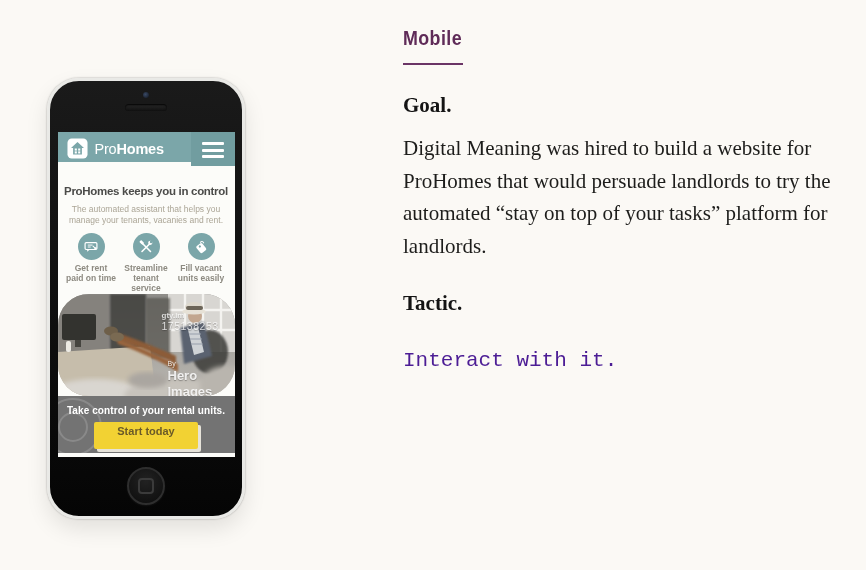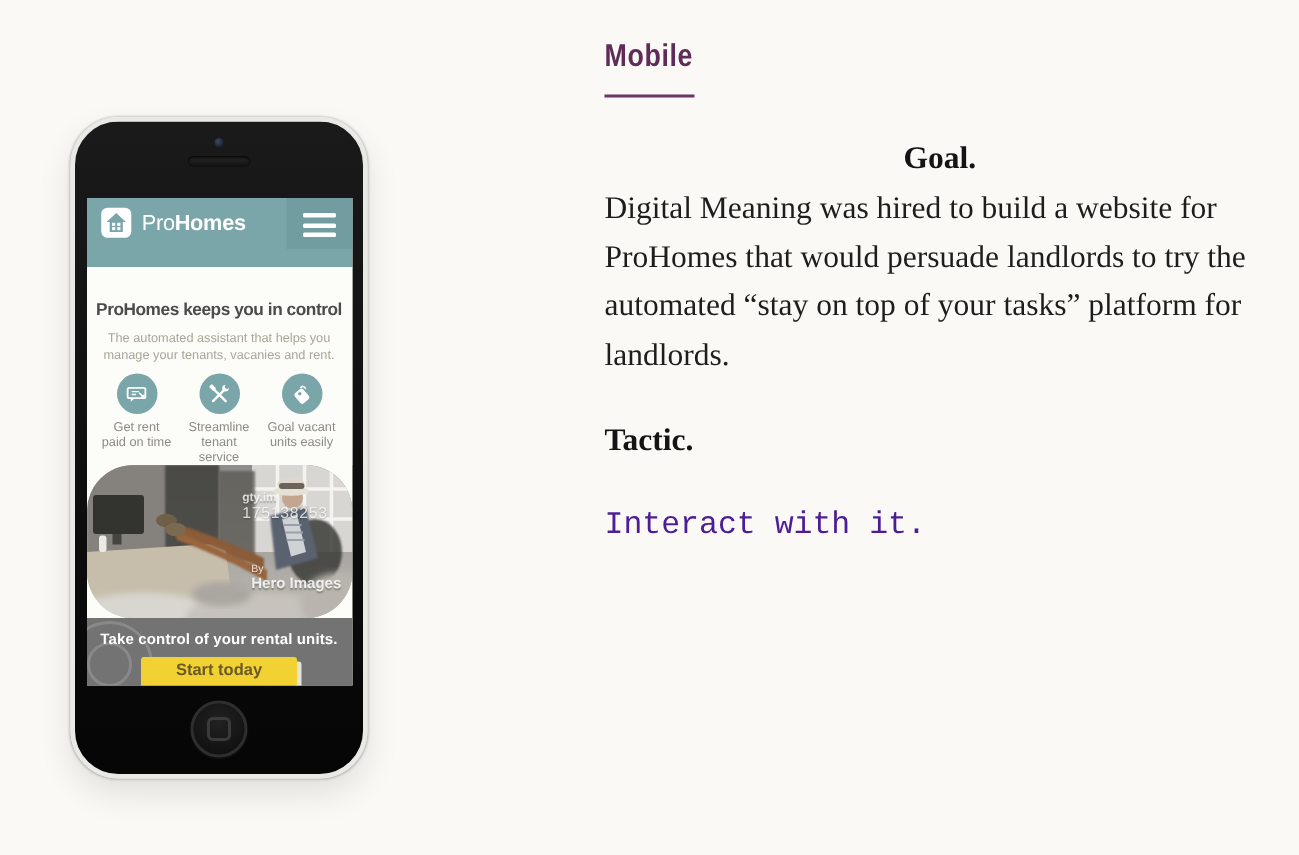--- a/index.html
+++ b/index.html
@@ -44,34 +44,34 @@
     border:2px solid #2e2e2e;
     box-shadow:0 1px 2px rgba(255,255,255,.06);
   }
   .home-square {
     position:absolute; left:50%; top:50%; margin:-8px 0 0 -8px;
     width:16px; height:16px; border-radius:4px;
     border:2px solid #3b3b3b;
   }
 
   
-  .app-header { position:relative; height:46px; background:#7ba6a9; }
+  .app-header { position:relative; height:30px; background:#7ba6a9; }
   .menu-zone { position:absolute; right:0; top:0; width:44px; height:34px; background:#719da0; }
   .app-logo { position:absolute; left:9px; top:6px; width:21px; height:21px; }
   .brand { position:absolute; left:37px; top:0; line-height:34px; font-size:14.5px; color:#ffffff; letter-spacing:-0.2px; }
   .brand .bold { font-weight:bold; }
   .hamburger { position:absolute; right:11px; top:10px; width:22px; cursor:pointer; }
   .hamburger .bar { width:22px; height:3px; background:#fff; border-radius:1px; margin-bottom:3.5px; }
   .hamburger .bar:last-child { margin-bottom:0; }
 
   
   .hero { height:132px; text-align:center; background:#fcfcf9; padding-top:21px; }
   .hero-heading { font-size:11.5px; line-height:17px; font-weight:bold; color:#4b4b49; letter-spacing:-0.3px; }
   .hero-sub { margin-top:4px; font-size:8.5px; line-height:11px; color:#aba favorite596; color:#aba596; }
-  .features { margin-top:7px; display:flex; padding:0 6px; }
+  .features { margin-top:7px; display:flex; padding:0 6px;font-weight:bold; }
   .feature { width:58px; }
   .feature-circle {
     width:27px; height:27px; border-radius:50%; background:#7ba6a9;
     margin:0 auto; display:flex; align-items:center; justify-content:center;
   }
   .feature-label { margin-top:3px; font-size:8.5px; line-height:10px; color:#8d8a81; }
 
   
   .photo { position:relative; height:102px; overflow:hidden;border-radius:31px; }
   .photo svg { position:absolute; left:0; top:0; }
@@ -79,21 +79,21 @@
     position:absolute; left:104px; top:17px; color:rgba(255,255,255,.78);
     text-shadow:0 1px 1px rgba(0,0,0,.25); line-height:1.15;
   }
   .watermark .wm1 { font-size:8px; font-weight:bold; }
   .watermark .wm2 { font-size:10.5px; font-weight:normal; letter-spacing:0.5px; }
   .photo-credit {
     position:absolute; left:110px; top:66px; color:rgba(255,255,255,.85);
     text-shadow:0 1px 1px rgba(0,0,0,.3); line-height:1.2;
   }
   .photo-credit .cr1 { font-size:7px; }
-  .photo-credit .cr2 { font-size:10px; font-weight:bold; }
+  .photo-credit .cr2 { font-size:13px; font-weight:bold; }
 
   
   .cta { position:relative; height:57px; background:#737373; text-align:center; overflow:hidden; }
   .ring-outer {
     position:absolute; left:-14px; top:2px; width:58px; height:58px; border-radius:50%;
     border:2px solid rgba(255,255,255,.16);
   }
   .ring-inner {
     position:absolute; left:12px; top:12px; width:30px; height:30px; border-radius:50%;
     border:2px solid rgba(255,255,255,.16);
@@ -116,25 +116,25 @@
     font-size:21px; font-weight:bold; line-height:24px;
     color:#5f2b58; letter-spacing:0.5px;
     transform:scaleX(0.85); transform-origin:left center;
   }
   .title-rule { width:60px; height:2px; background:#6b3566; margin-top:13px; }
   .section-title {
     font-family:"Liberation Serif", serif;
     font-size:21px; font-weight:bold; color:#141414;
     margin-top:26px; line-height:30px;
   }
-  .section-title.first { margin-top:25px;text-align:center; }
+  .section-title.first { margin-top:25px; }
   .section-body {
     font-family:"Liberation Serif", serif;
     font-size:21px; line-height:32.5px; color:#1d1d1b;
-    margin-top:2px;
+    margin-top:12px;
   }
   .interact-link {
     display:inline-block; margin-top:31px;
     font-family:Liberation Mono, monospace;
     font-size:21px; color:#4c1d95; text-decoration:none; cursor:pointer;
   }
 </style>
 </head>
 <body>
 
@@ -209,21 +209,21 @@
           <div class="feature-circle">
             <svg width="16" height="16" viewBox="0 0 20 20">
               <g transform="rotate(-40 10 11)">
                 <rect x="5.4" y="6" width="9.2" height="11" rx="2" fill="#fff"></rect>
                 <circle cx="10" cy="8.8" r="1.4" fill="#7ba6a9"></circle>
               </g>
               <path d="M9 4.6 q2.4 -3 4.6 0.6" stroke="#fff" stroke-width="1.3" fill="none"></path>
             </svg>
           </div>
           <div class="feature-label">
-            <div>Goal vacant</div>
+            <div>Fill vacant</div>
             <div>units easily</div>
           </div>
         </div>
 
       </div>
     </div>
 
     <div class="photo">
       <svg width="177" height="102" viewBox="0 0 177 102" preserveAspectRatio="none">
         <defs>

